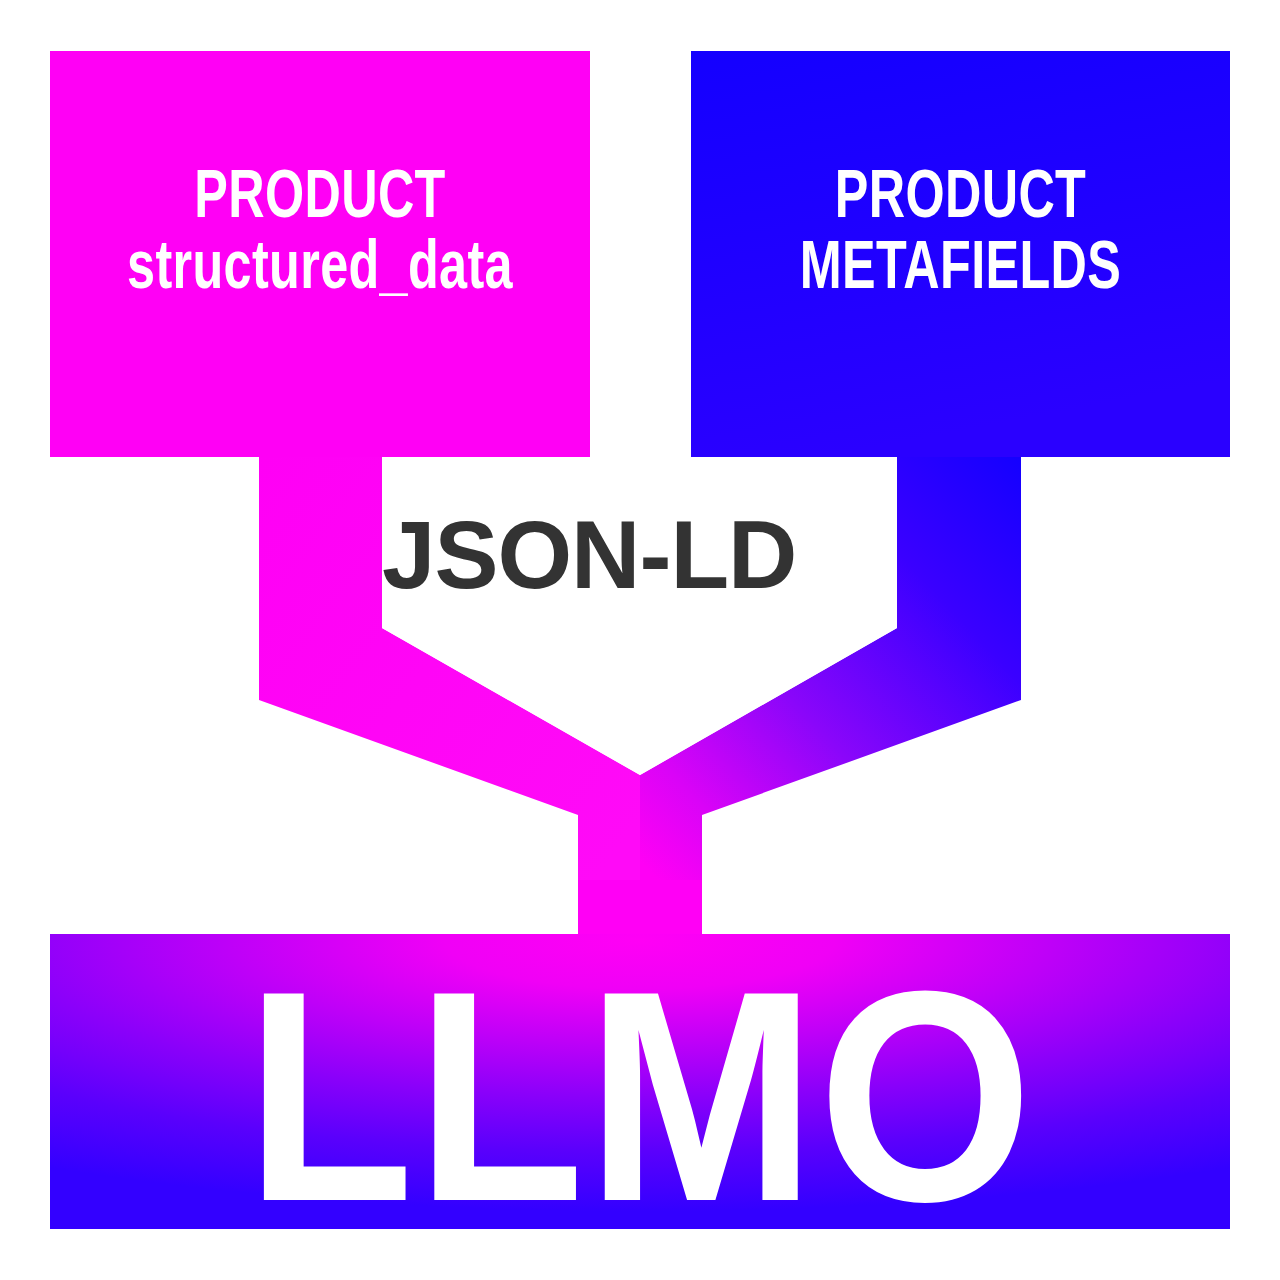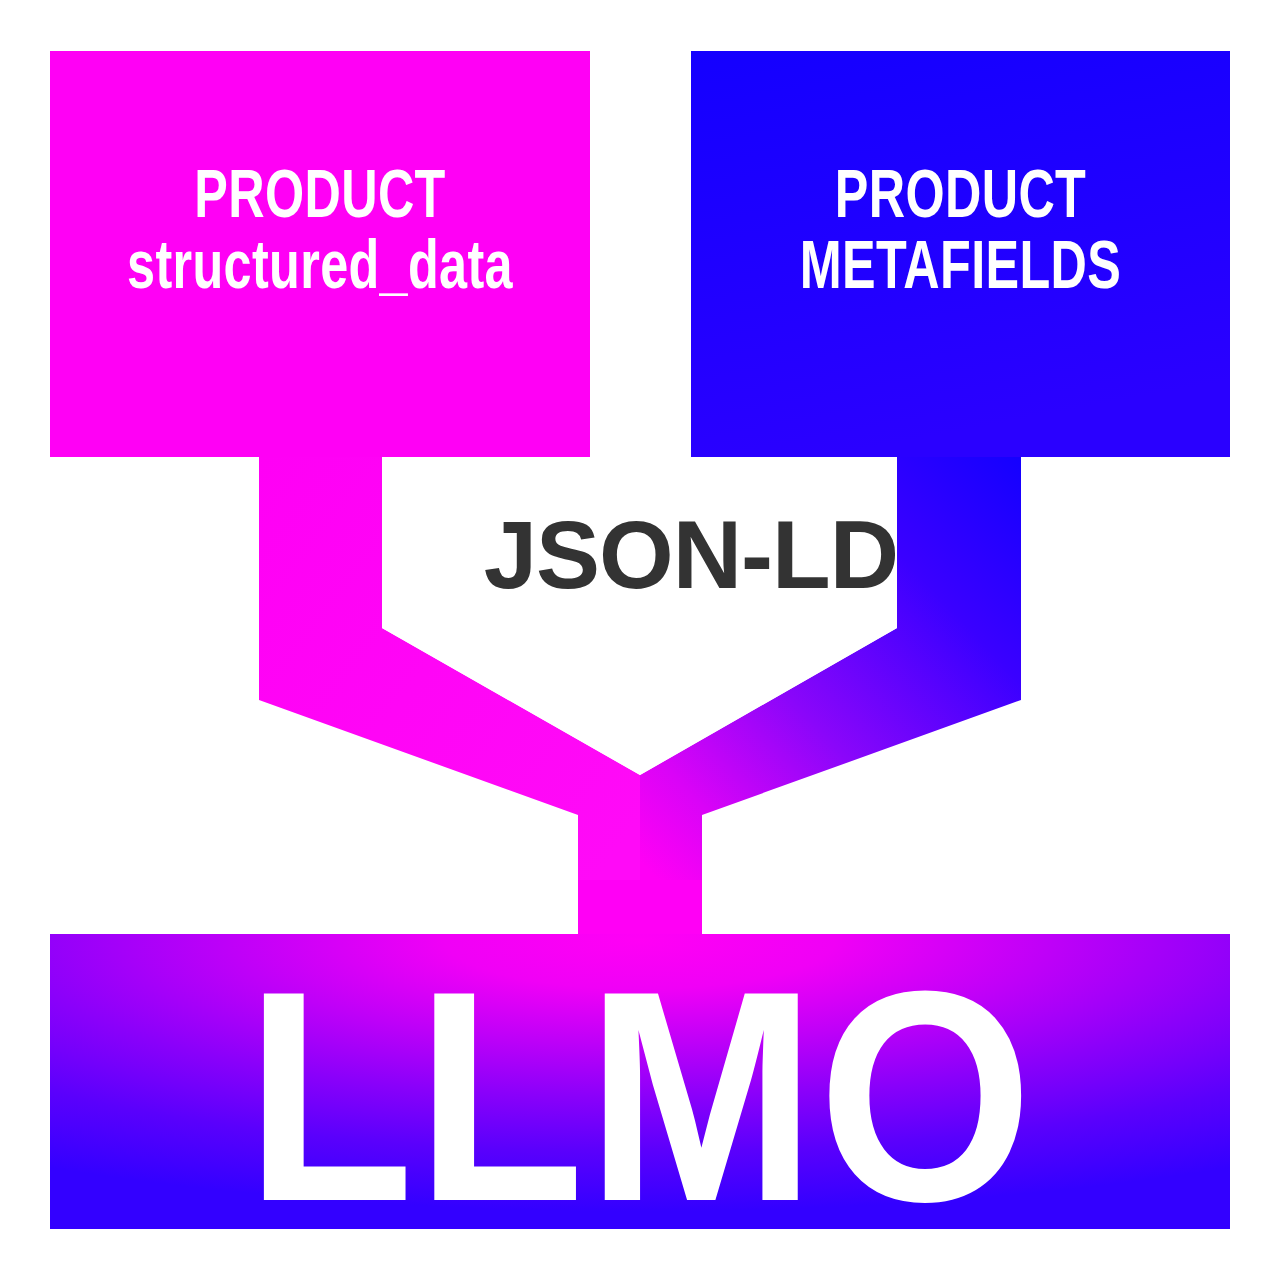--- a/index.html
+++ b/index.html
@@ -56,21 +56,21 @@
     font-size: 68px;
   }
   .box-label .line {
     display: block;
   }
   #label-jsonld {
     position: absolute;
     left: 382px;
     top: 507px;
     width: 516px;
-    text-align: right;
+    text-align: left;
     color: #333333;
     font-family: "Liberation Sans", sans-serif;
     font-weight: 700;
     font-size: 96px;
     line-height: 1;
     letter-spacing: -1px;
     white-space: nowrap;
   }
   #label-llmo {
     position: absolute;

